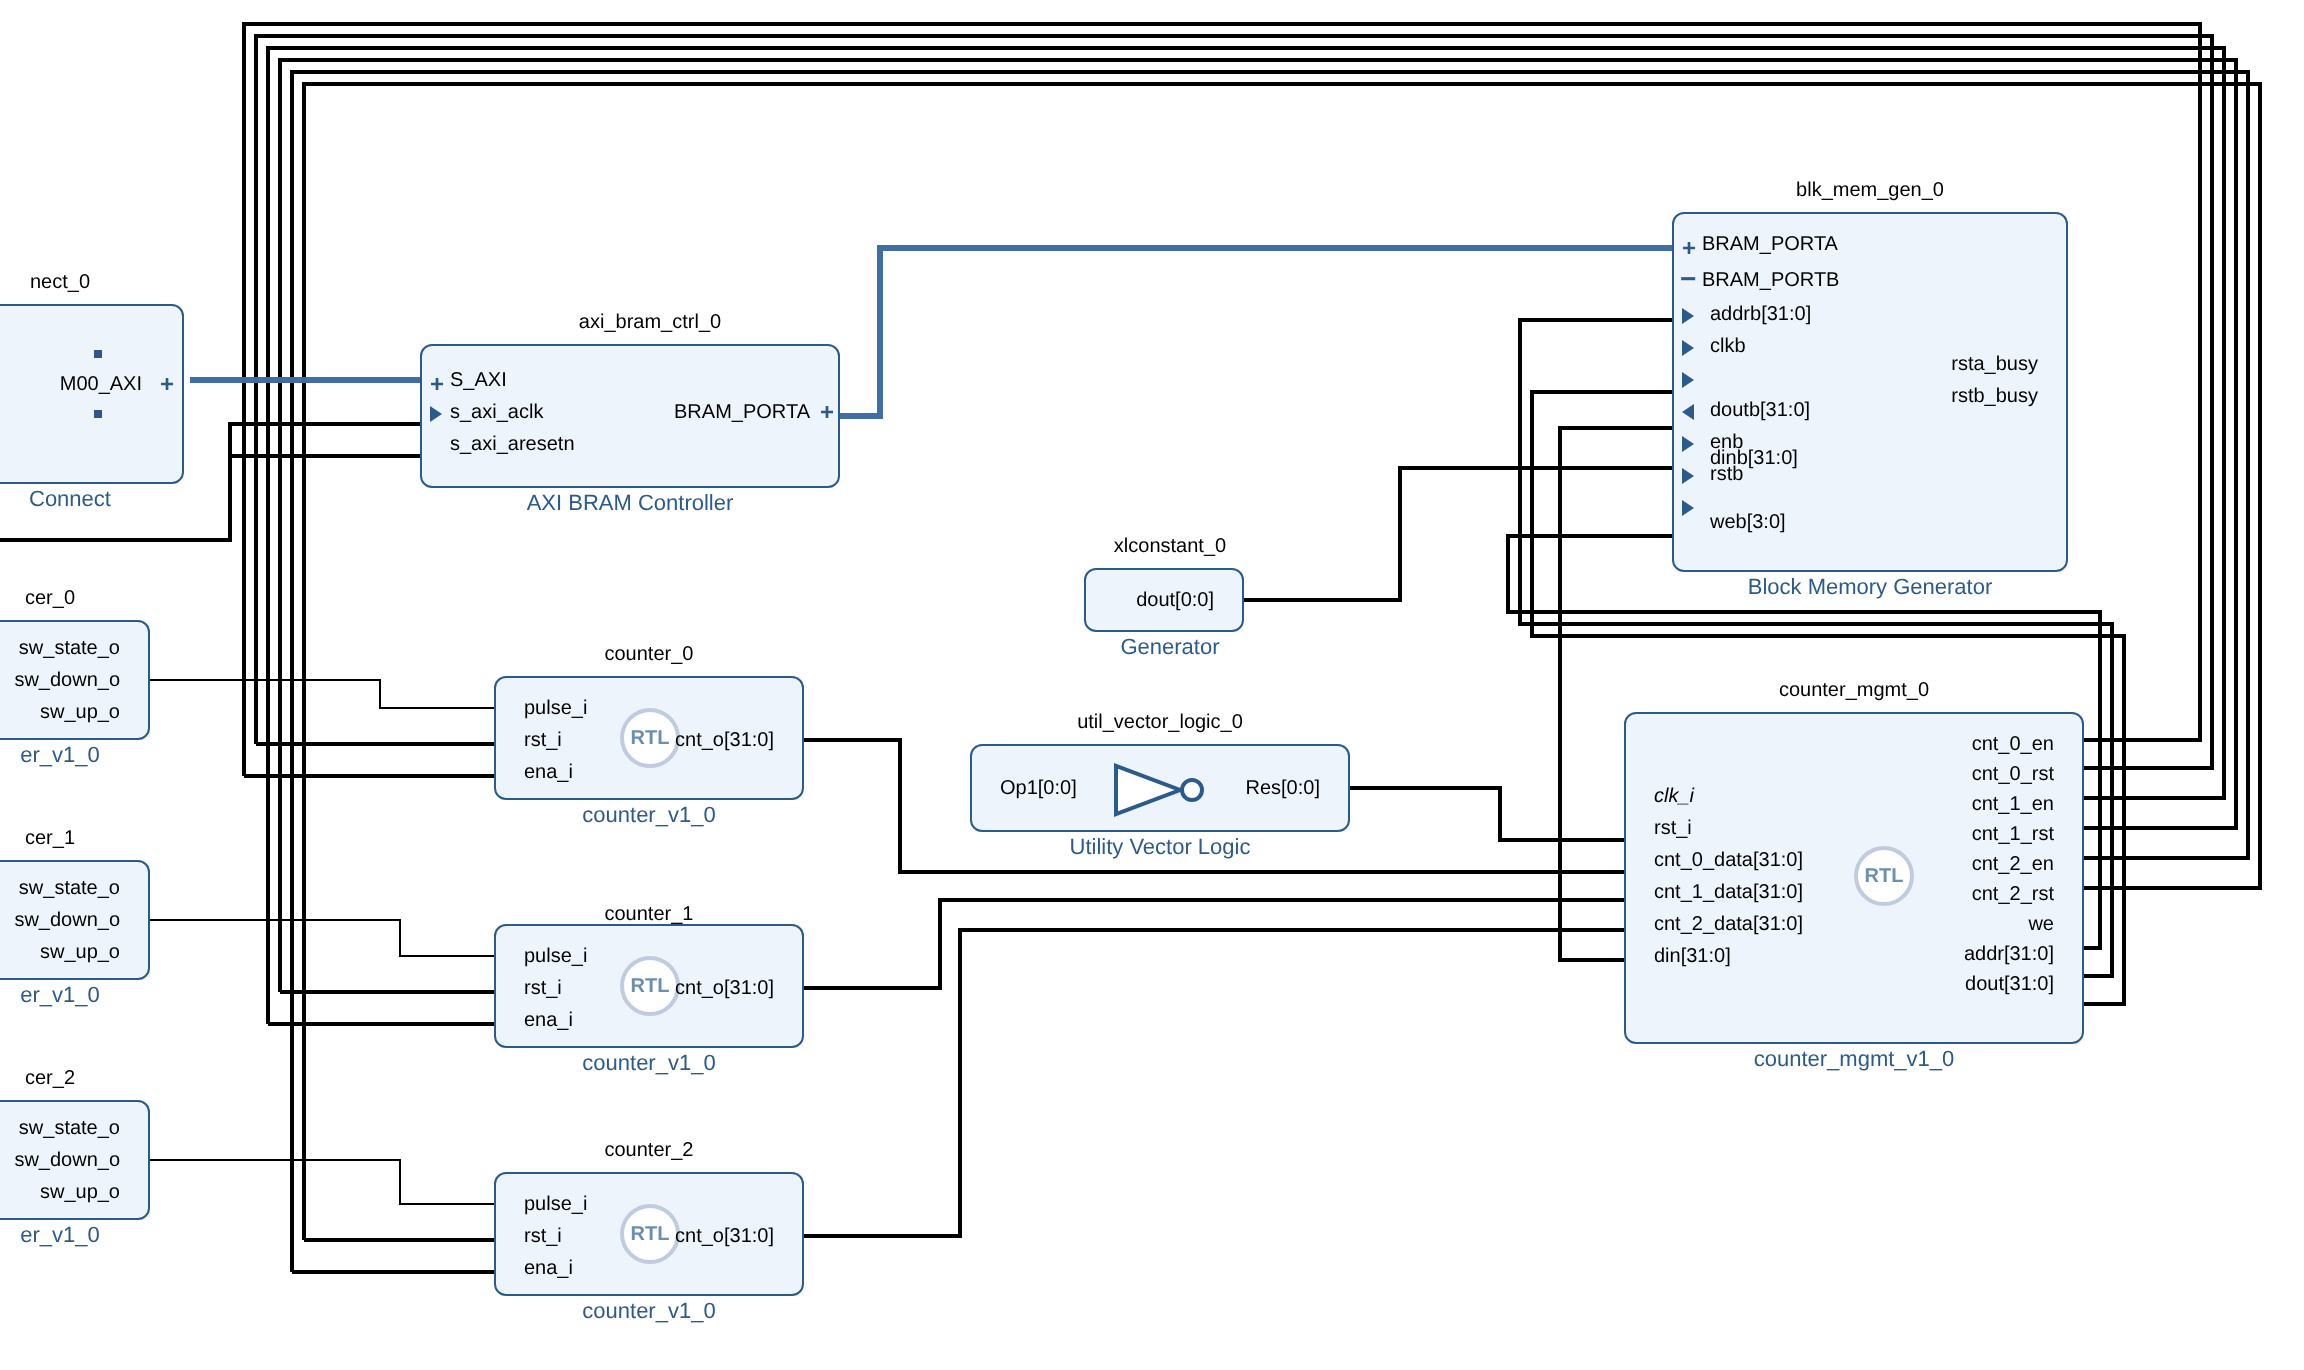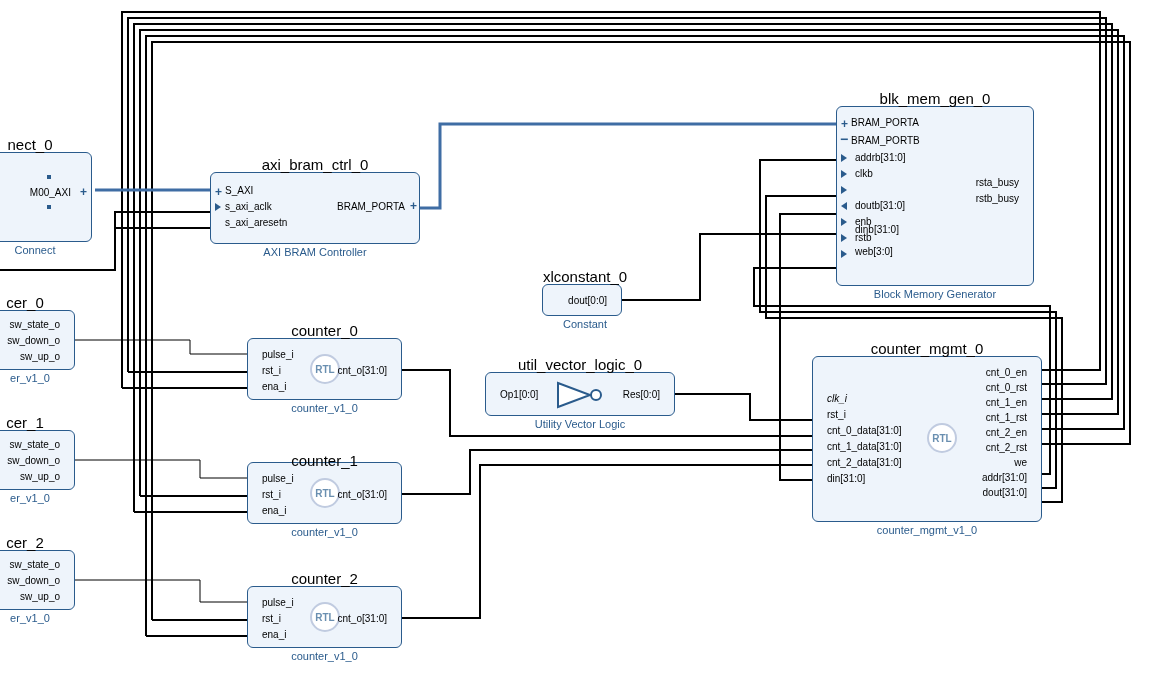--- a/index.html
+++ b/index.html
@@ -16,21 +16,21 @@
   }
   .block {
     position: absolute;
     background: #eef4fb;
     border: 1px solid #2a5b8c;
     border-radius: 6px;
     padding: 4px;
   }
   .block-title {
     position: absolute;
-    font-size: 15px;
+    font-size: 10px;
     color: #000;
     text-align: center;
   }
   .block-footer {
     position: absolute;
     font-size: 11px;
     color: #2a5b8c;
     text-align: center;
   }
   .port {
@@ -122,21 +122,21 @@
 
 <div class="block" style="left:210px; top:172px; width:210px; height:72px;">
   <span class="plus" style="left:4px; top:12px;">+</span>
   <span class="port port-left" style="top:12px;">S_AXI</span>
   <div class="port-arrow port-arrow-in" style="left:4px; top:30px;"></div>
   <span class="port port-left" style="top:28px;">s_axi_aclk</span>
   <span class="port port-left" style="top:44px;">s_axi_aresetn</span>
   <span class="port port-right" style="top:28px;">BRAM_PORTA</span>
   <span class="plus" style="right:2px; top:26px;">+</span>
 </div>
-<div class="block-title" style="left:210px; top:156px; width:210px;text-align:center;">axi_bram_ctrl_0</div>
+<div class="block-title" style="left:220px; top:156px; width:210px;text-align:center;">axi_bram_ctrl_0</div>
 <div class="block-footer" style="left:210px; top:246px; width:210px;">AXI BRAM Controller</div>
 
 <div class="block" style="left:-30px; top:310px; width:105px; height:60px;">
   <span class="port port-right" style="top:8px;">sw_state_o</span>
   <span class="port port-right" style="top:24px;">sw_down_o</span>
   <span class="port port-right" style="top:40px;">sw_up_o</span>
 </div>
 <div class="block-title" style="left:0px; top:294px; width:50px;">cer_0</div>
 <div class="block-footer" style="left:0px; top:372px; width:60px;">er_v1_0</div>
 
@@ -183,21 +183,21 @@
   <div class="rtl-badge" style="left:62px; top:15px;">RTL</div>
   <span class="port port-right" style="top:26px;">cnt_o[31:0]</span>
 </div>
 <div class="block-title" style="left:247px; top:570px; width:155px;">counter_2</div>
 <div class="block-footer" style="left:247px; top:650px; width:155px;">counter_v1_0</div>
 
 <div class="block" style="left:542px; top:284px; width:80px; height:32px;">
   <span class="port port-right" style="top:10px;">dout[0:0]</span>
 </div>
 <div class="block-title" style="left:530px; top:268px; width:110px;">xlconstant_0</div>
-<div class="block-footer" style="left:530px; top:318px; width:110px;">Constant</div>
+<div class="block-footer" style="left:530px; top:318px; width:110px;">Generator</div>
 
 <div class="block" style="left:485px; top:372px; width:190px; height:44px;">
   <span class="port port-left" style="top:16px;">Op1[0:0]</span>
   <span class="port port-right" style="top:16px;">Res[0:0]</span>
   <svg style="position:absolute; left:68px; top:6px;" width="56" height="32">
     <polygon points="4,4 4,28 36,16" fill="#fff" stroke="#2a5b8c" stroke-width="2"></polygon>
     <circle cx="42" cy="16" r="5" fill="#fff" stroke="#2a5b8c" stroke-width="2"></circle>
   </svg>
 </div>
 <div class="block-title" style="left:485px; top:356px; width:190px;">util_vector_logic_0</div>
@@ -214,21 +214,21 @@
   <span class="port port-left" style="top:61px; left:18px;">clkb</span>
   <div class="port-arrow port-arrow-in" style="left:4px; top:79px;"></div>
   <span class="port port-left" style="top:77px; left:18px;margin-top:40px;">dinb[31:0]</span>
   <div class="port-arrow" style="left:4px; top:95px; border-right:6px solid #2a5b8c; border-left:none;"></div>
   <span class="port port-left" style="top:93px; left:18px;">doutb[31:0]</span>
   <div class="port-arrow port-arrow-in" style="left:4px; top:111px;"></div>
   <span class="port port-left" style="top:109px; left:18px;">enb</span>
   <div class="port-arrow port-arrow-in" style="left:4px; top:127px;"></div>
   <span class="port port-left" style="top:125px; left:18px;">rstb</span>
   <div class="port-arrow port-arrow-in" style="left:4px; top:143px;"></div>
-  <span class="port port-left" style="top:139px; left:18px;">web[3:0]</span>
+  <span class="port port-left" style="top:149px; left:18px;">web[3:0]</span>
   <span class="port port-right" style="top:70px;">rsta_busy</span>
   <span class="port port-right" style="top:86px;">rstb_busy</span>
 </div>
 <div class="block-title" style="left:836px; top:90px; width:198px;">blk_mem_gen_0</div>
 <div class="block-footer" style="left:836px; top:288px; width:198px;">Block Memory Generator</div>
 
 <div class="block" style="left:812px; top:356px; width:230px; height:166px;">
   <span class="port port-left" style="top:36px;font-style:italic;">clk_i</span>
   <span class="port port-left" style="top:52px;">rst_i</span>
   <span class="port port-left" style="top:68px;">cnt_0_data[31:0]</span>

